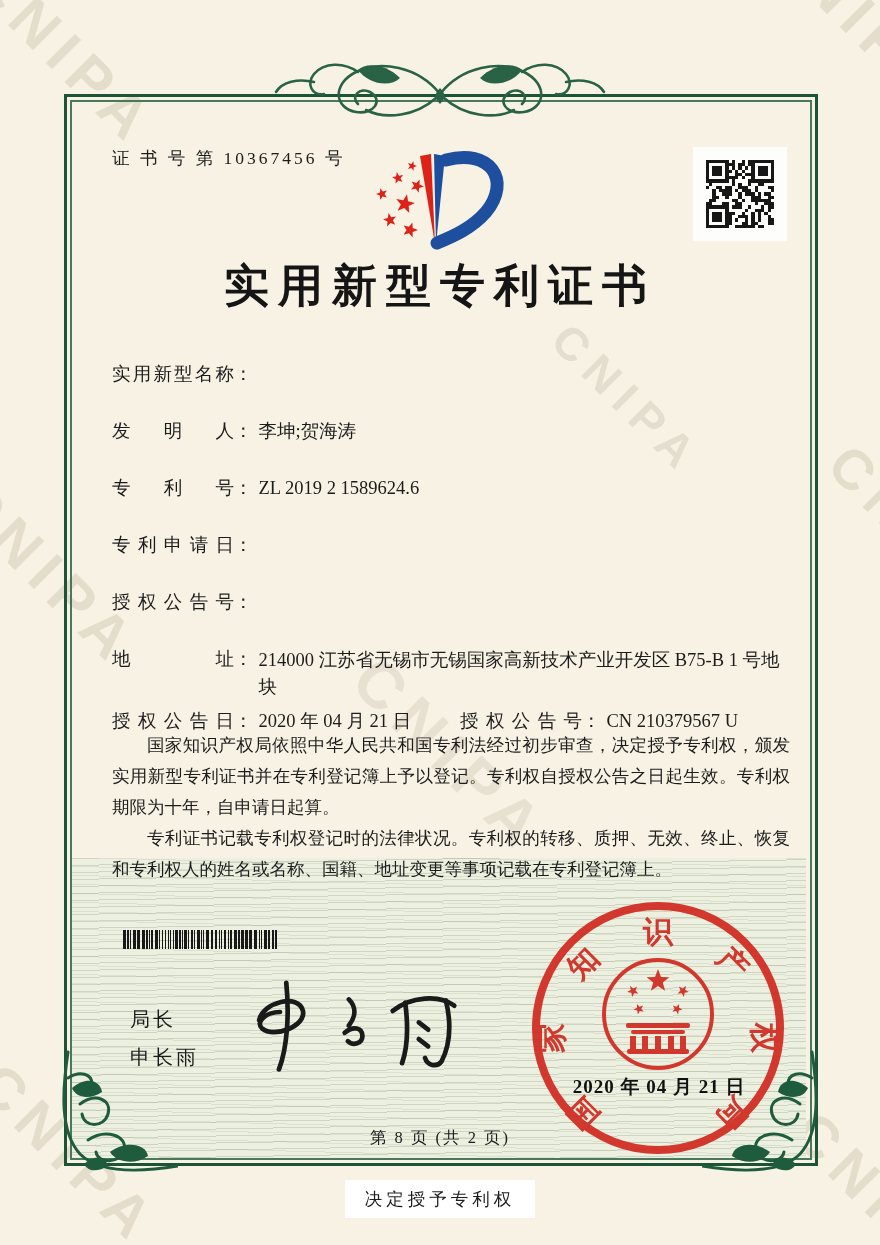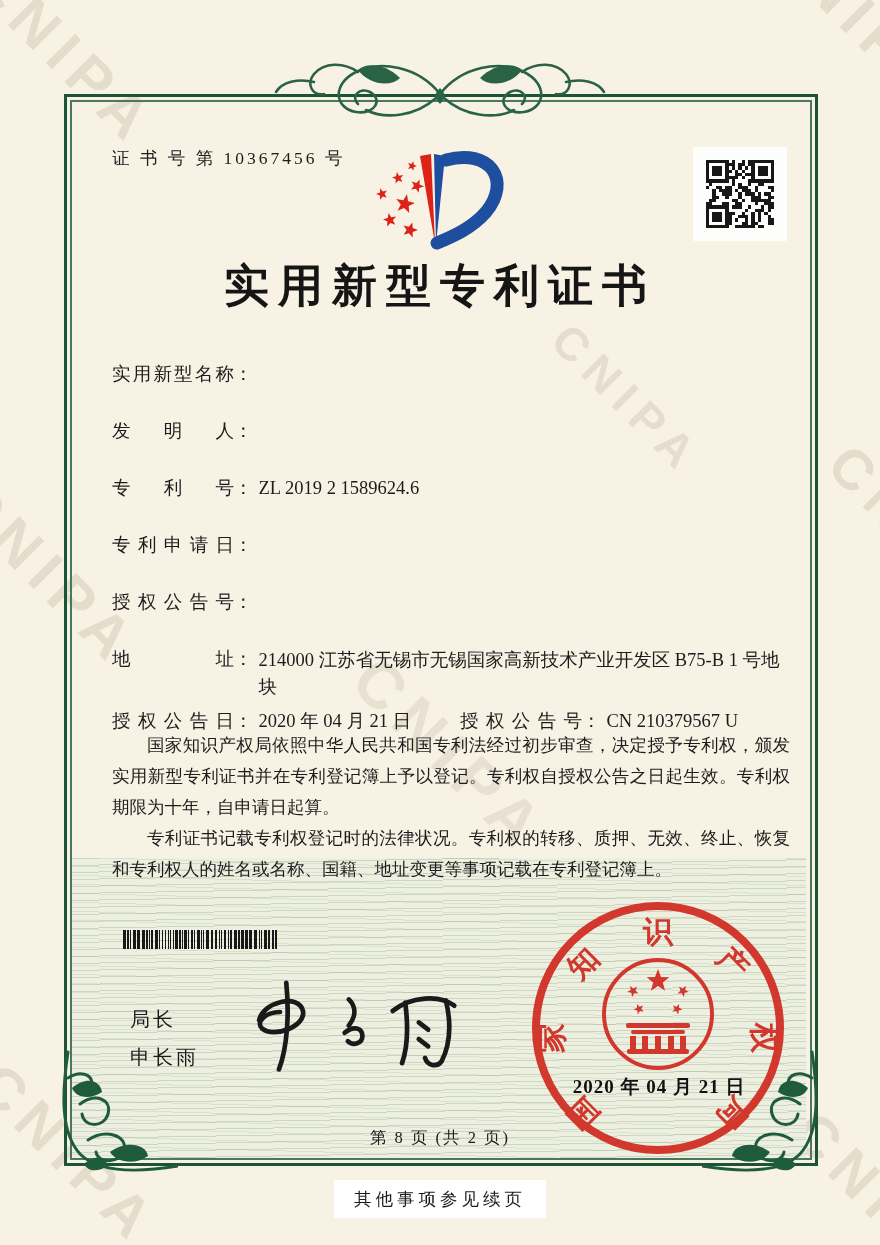--- a/index.html
+++ b/index.html
@@ -433,20 +433,21 @@
 <div class="doc-title">实用新型专利证书</div>
 
 <div class="fields">
   <div class="frow">
     <span class="flabel">实用新型名称</span>
       <span class="fcolon">：</span>
   </div>
   <div class="frow">
     <span class="flabel">发明人</span>
       <span class="fcolon">：</span>
+    <span class="fvalue">李坤;贺海涛</span>
   </div>
   <div class="frow">
     <span class="flabel">专利号</span>
       <span class="fcolon">：</span>
     <span class="fvalue">ZL 2019 2 1589624.6</span>
   </div>
   <div class="frow">
     <span class="flabel">专利申请日</span>
       <span class="fcolon">：</span>
   </div>
@@ -570,14 +571,14 @@
     <rect x="128" y="139" width="6" height="14"></rect>
     <rect x="141" y="139" width="6" height="14"></rect>
     <rect x="153" y="139" width="6" height="14"></rect>
     <rect x="100" y="152" width="62" height="5" rx="2"></rect>
   </g>
 </svg>
 <div class="seal-date">2020 年 04 月 21 日</div>
 
 <div class="page-indicator">第 8 页 (共 2 页)</div>
 <div class="continuation">
-  <span>其他事项参见续页</span>
+  <span>决定授予专利权</span>
 </div>
 
 </body></html>

